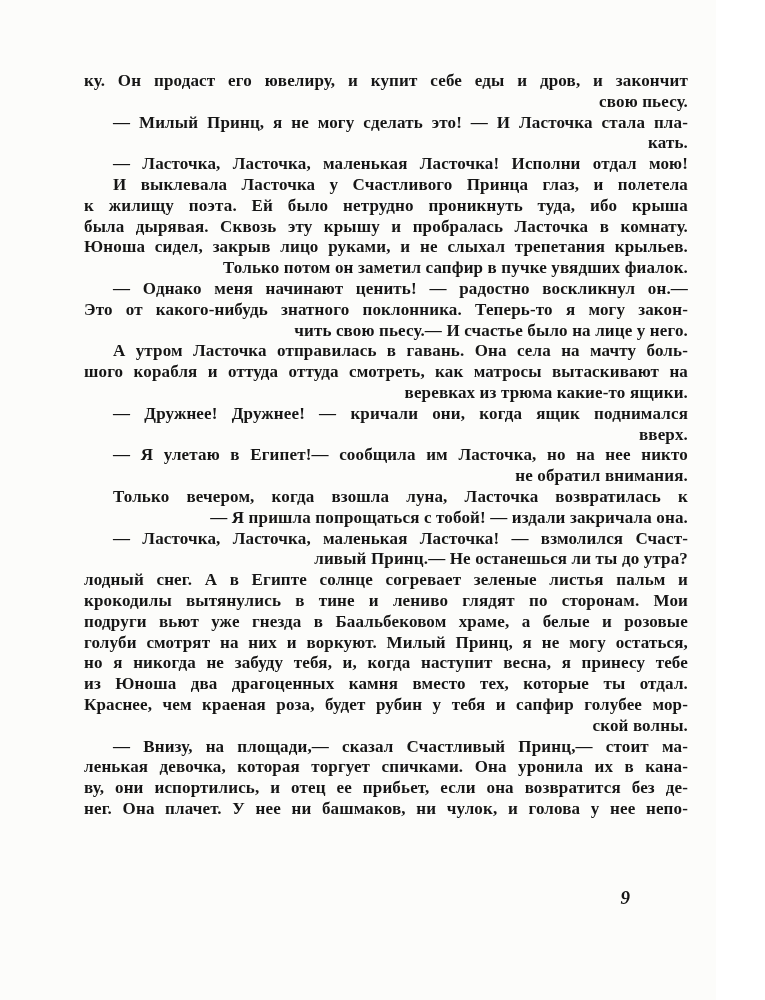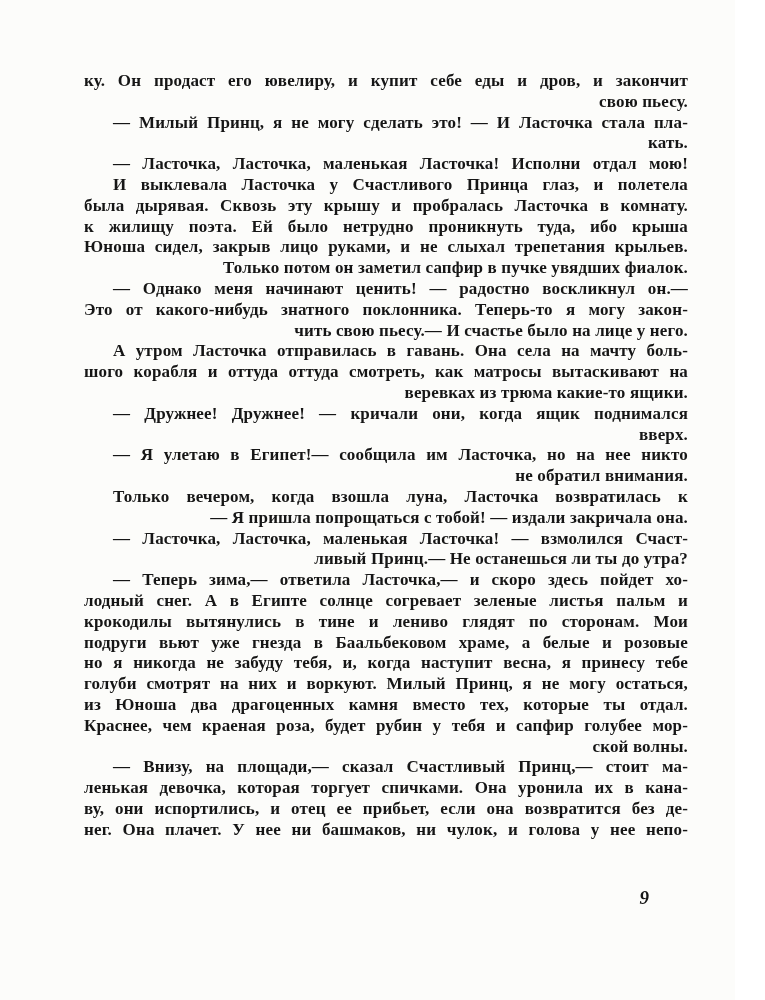--- a/index.html
+++ b/index.html
@@ -6,21 +6,20 @@
     margin: 0;
     padding: 0;
     background: #ffffff;
   }
   .sheet {
     position: relative;
     width: 716px;
     height: 1000px;
     background: #fcfcfa;
     overflow: hidden;
-    padding-left: 19px;
   }
   .textblock {
     position: absolute;
     left: 84px;
     top: 71px;
     width: 604px;
     color: #161616;
     font-family: "Liberation Serif", "DejaVu Serif", serif;
     font-weight: 700;
     font-size: 17px;
@@ -54,44 +53,43 @@
 
 <div class="sheet" style="background: rgb(252, 252, 250);">
   <div class="textblock" style="color: rgb(22, 22, 22);">
 
   <div class="line just">ку. Он продаст его ювелиру, и купит себе еды и дров, и закончит</div>
       <div class="line">свою пьесу.</div>
       <div class="line indent just">— Милый Принц, я не могу сделать это! — И Ласточка стала пла-</div>
       <div class="line">кать.</div>
       <div class="line indent just">— Ласточка, Ласточка, маленькая Ласточка! Исполни отдал мою!</div>
       <div class="line indent just">И выклевала Ласточка у Счастливого Принца глаз, и полетела</div>
+      <div class="line just">к жилищу поэта. Ей было нетрудно проникнуть туда, ибо крыша</div>
       <div class="line just">была дырявая. Сквозь эту крышу и пробралась Ласточка в комнату.</div>
-      <div class="line just">к жилищу поэта. Ей было нетрудно проникнуть туда, ибо крыша</div>
       <div class="line just">Юноша сидел, закрыв лицо руками, и не слыхал трепетания крыльев.</div>
       <div class="line">Только потом он заметил сапфир в пучке увядших фиалок.</div>
       <div class="line indent just">— Однако меня начинают ценить! — радостно воскликнул он.—</div>
       <div class="line just">Это от какого-нибудь знатного поклонника. Теперь-то я могу закон-</div>
       <div class="line">чить свою пьесу.— И счастье было на лице у него.</div>
       <div class="line indent just">А утром Ласточка отправилась в гавань. Она села на мачту боль-</div>
       <div class="line just">шого корабля и оттуда оттуда смотреть, как матросы вытаскивают на</div>
       <div class="line">веревках из трюма какие-то ящики.</div>
       <div class="line indent just">— Дружнее! Дружнее! — кричали они, когда ящик поднимался</div>
       <div class="line">вверх.</div>
       <div class="line indent just">— Я улетаю в Египет!— сообщила им Ласточка, но на нее никто</div>
       <div class="line">не обратил внимания.</div>
       <div class="line indent just">Только вечером, когда взошла луна, Ласточка возвратилась к</div>
       <div class="line indent">— Я пришла попрощаться с тобой! — издали закричала она.</div>
       <div class="line indent just">— Ласточка, Ласточка, маленькая Ласточка! — взмолился Счаст-</div>
       <div class="line">ливый Принц.— Не останешься ли ты до утра?</div>
-      <div class="line indent just">— Теперь зима,— ответила Ласточка,— и скоро здесь пойдет хо-</div>
       <div class="line just">лодный снег. А в Египте солнце согревает зеленые листья пальм и</div>
       <div class="line just">крокодилы вытянулись в тине и лениво глядят по сторонам. Мои</div>
       <div class="line just">подруги вьют уже гнезда в Баальбековом храме, а белые и розовые</div>
+      <div class="line just">голуби смотрят на них и воркуют. Милый Принц, я не могу остаться,</div>
       <div class="line just">но я никогда не забуду тебя, и, когда наступит весна, я принесу тебе</div>
-      <div class="line just">голуби смотрят на них и воркуют. Милый Принц, я не могу остаться,</div>
       <div class="line just">из Юноша два драгоценных камня вместо тех, которые ты отдал.</div>
       <div class="line just">Краснее, чем краеная роза, будет рубин у тебя и сапфир голубее мор-</div>
       <div class="line">ской волны.</div>
       <div class="line indent just">— Внизу, на площади,— сказал Счастливый Принц,— стоит ма-</div>
       <div class="line just">ленькая девочка, которая торгует спичками. Она уронила их в кана-</div>
       <div class="line just">ву, они испортились, и отец ее прибьет, если она возвратится без де-</div>
       <div class="line just">нег. Она плачет. У нее ни башмаков, ни чулок, и голова у нее непо-</div>
     </div>
   <div class="pagenum" style="color: rgb(22, 22, 22);">9</div>
 </div>

